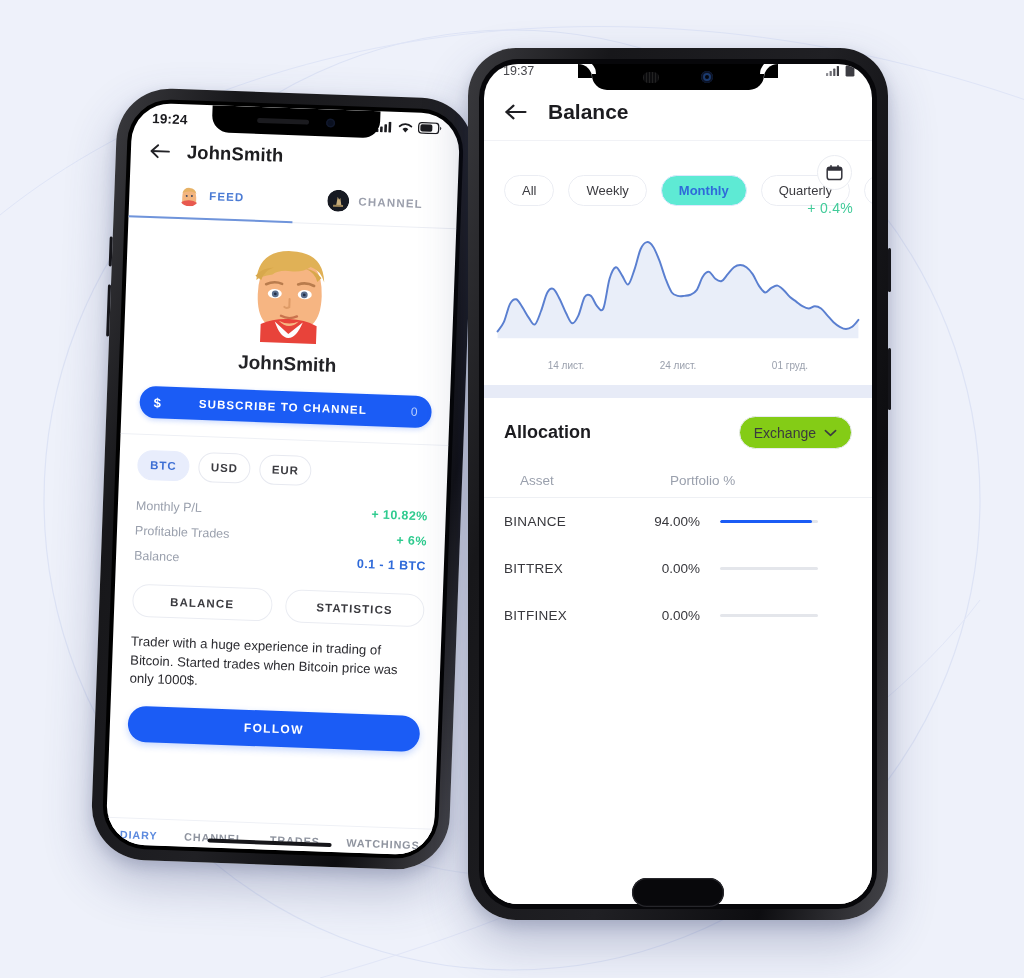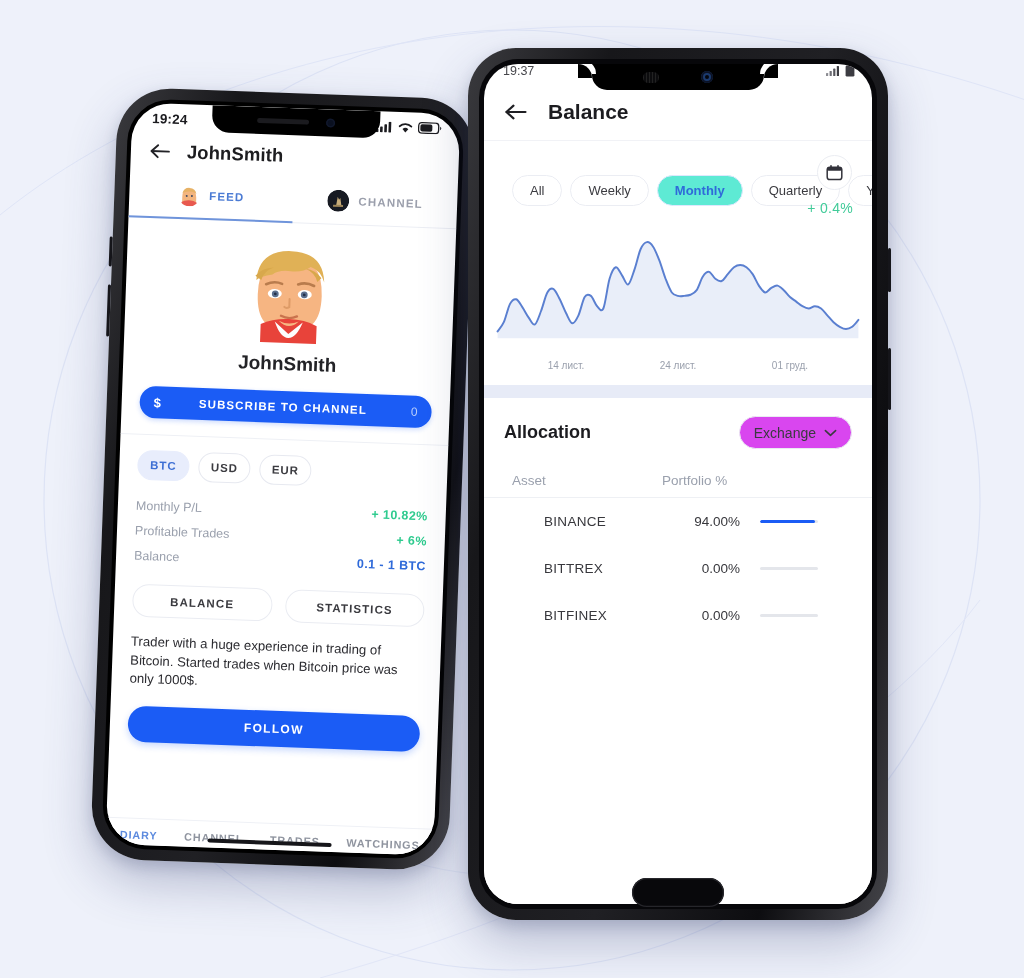--- a/index.html
+++ b/index.html
@@ -203,21 +203,21 @@
     width: 35px; height: 35px; border-radius: 50%;
     border: 1px solid #ebedf2; background: #fff;
     display: flex; align-items: center; justify-content: center;
   }
   .pf-delta {
     position: absolute; right: 19px; top: 59px;
     font-size: 14px; color: #41cb99; font-weight: normal; letter-spacing: .3px;
   }
 
   .period-row {
-    display: flex; gap: 8px; padding: 16px 0 0 28px;
+    display: flex; gap: 14px; padding: 16px 0 0 20px;
     flex: 0 0 auto; overflow: hidden;
   }
   .chip-per {
     height: 31px; border-radius: 16px; padding: 0 17px;
     border: 1px solid #ebedf3; background: #fff;
     display: flex; align-items: center; justify-content: center;
     font-size: 13px; color: #3b3b40; white-space: nowrap; flex: 0 0 auto;
   }
   .chip-per.sel { background: #5eead4; border-color: #dee8fd; color: #2f6ad9; font-weight: bold; }
 
@@ -228,33 +228,33 @@
 
   .band { height: 13px; background: #e7ebf7; margin-top: 14px; flex: 0 0 auto; }
 
   .alloc-head {
     display: flex; align-items: center; justify-content: space-between;
     padding: 18px 20px 0 20px; flex: 0 0 auto;
   }
   .alloc-head .h { font-size: 18px; font-weight: bold; color: #1c1c20; }
   .exch-btn {
     height: 33px; border-radius: 18px; padding: 0 14px;
-    border: 1px solid #e9ebf1; background: #d946ef;
+    border: 1px solid #e9ebf1; background: #84cc16;
     display: flex; align-items: center; gap: 8px;
     font-size: 14px; color: #3a3a3f;
   }
 
   .tbl-head {
-    display: flex; padding: 24px 20px 9px 28px;
+    display: flex; padding: 24px 20px 9px 36px;
     border-bottom: 1px solid #eef0f4; flex: 0 0 auto;
   }
   .tbl-head .c1 { width: 150px; font-size: 13.5px; color: #9aa0ad; }
   .tbl-head .c2 { font-size: 13.5px; color: #9aa0ad; }
 
-  .alloc-rows { flex: 1 1 auto; overflow: hidden; margin-left: 40px; }
+  .alloc-rows { flex: 1 1 auto; overflow: hidden; }
   .alloc-row { display: flex; align-items: center; padding: 16px 20px 16px 20px; }
   .ar-name { width: 132px; font-size: 13.5px; color: #37373c; letter-spacing: .3px; }
   .ar-pct  { width: 64px; text-align: right; font-size: 13.5px; color: #37373c; }
   .ar-bar  { flex: 1; height: 3px; border-radius: 2px; background: #e4e6eb;
              margin-left: 20px; margin-right: 34px; position: relative; overflow: hidden; }
   .ar-fill { position: absolute; left: 0; top: 0; bottom: 0; border-radius: 2px; background: #1b5cf5; }
   .ar-fill.dot { min-width: 4px; }
 
   .r-homebtn {
     position: absolute; left: 50%; transform: translateX(-50%);

